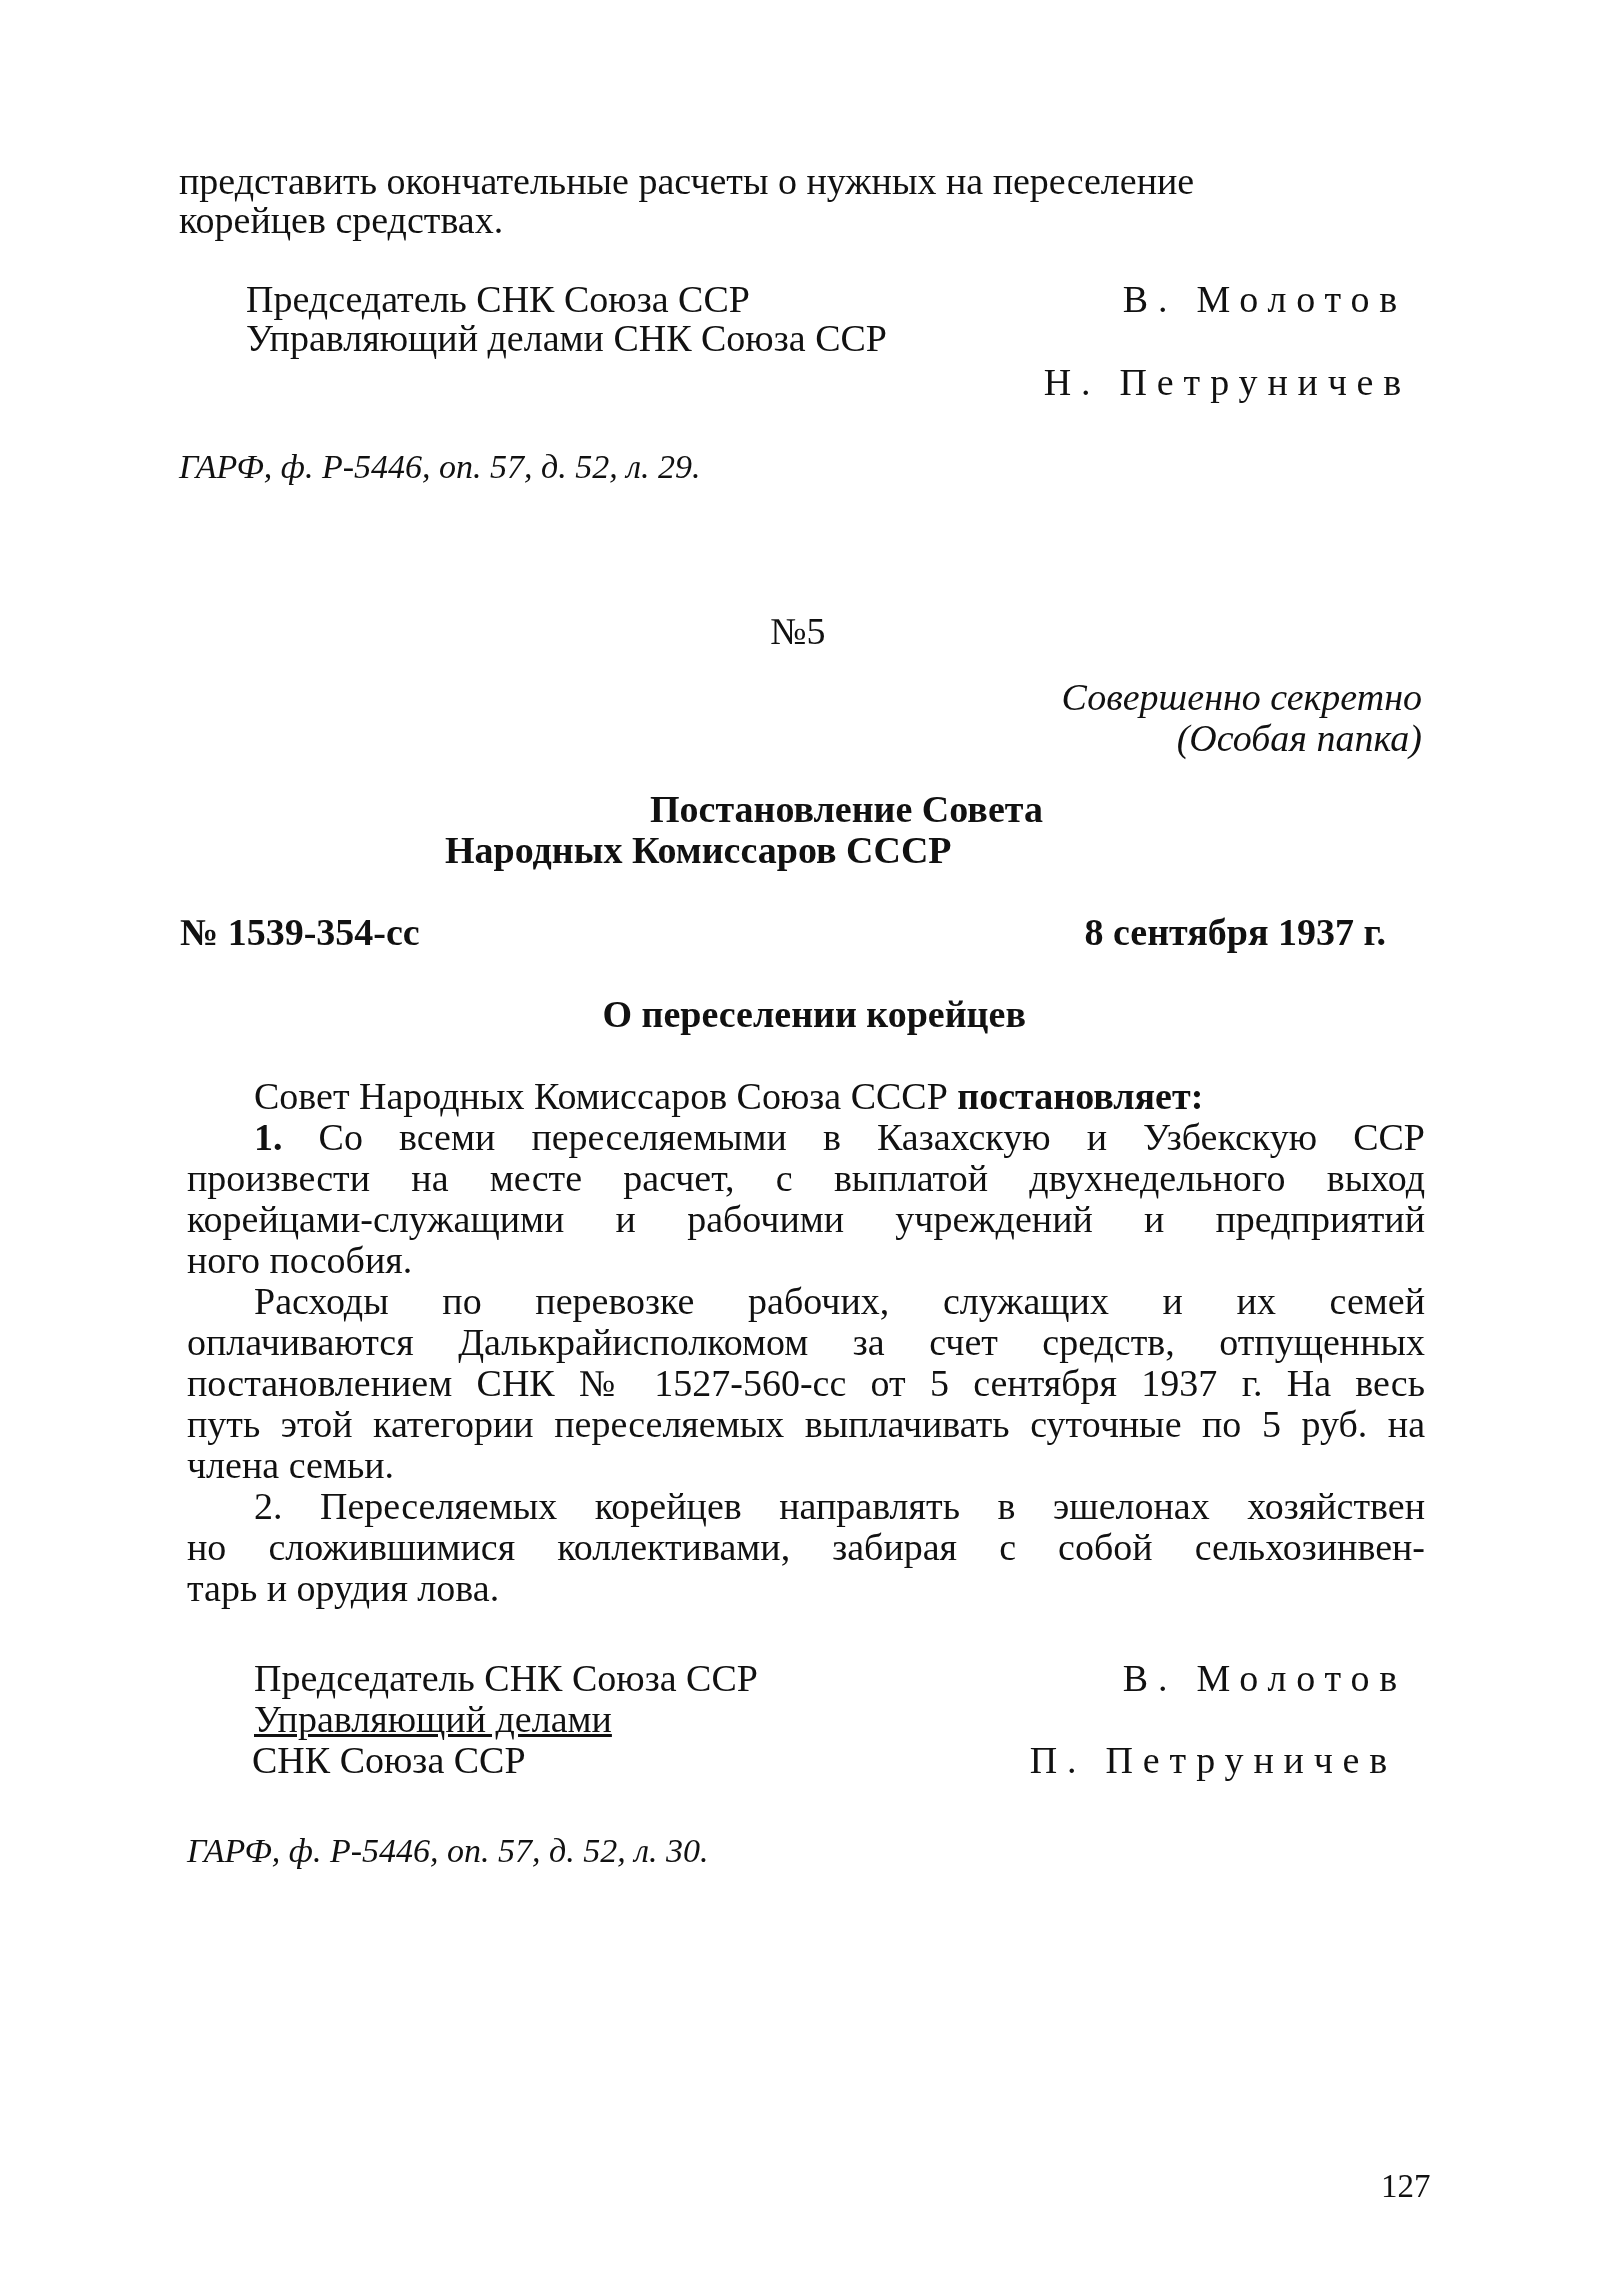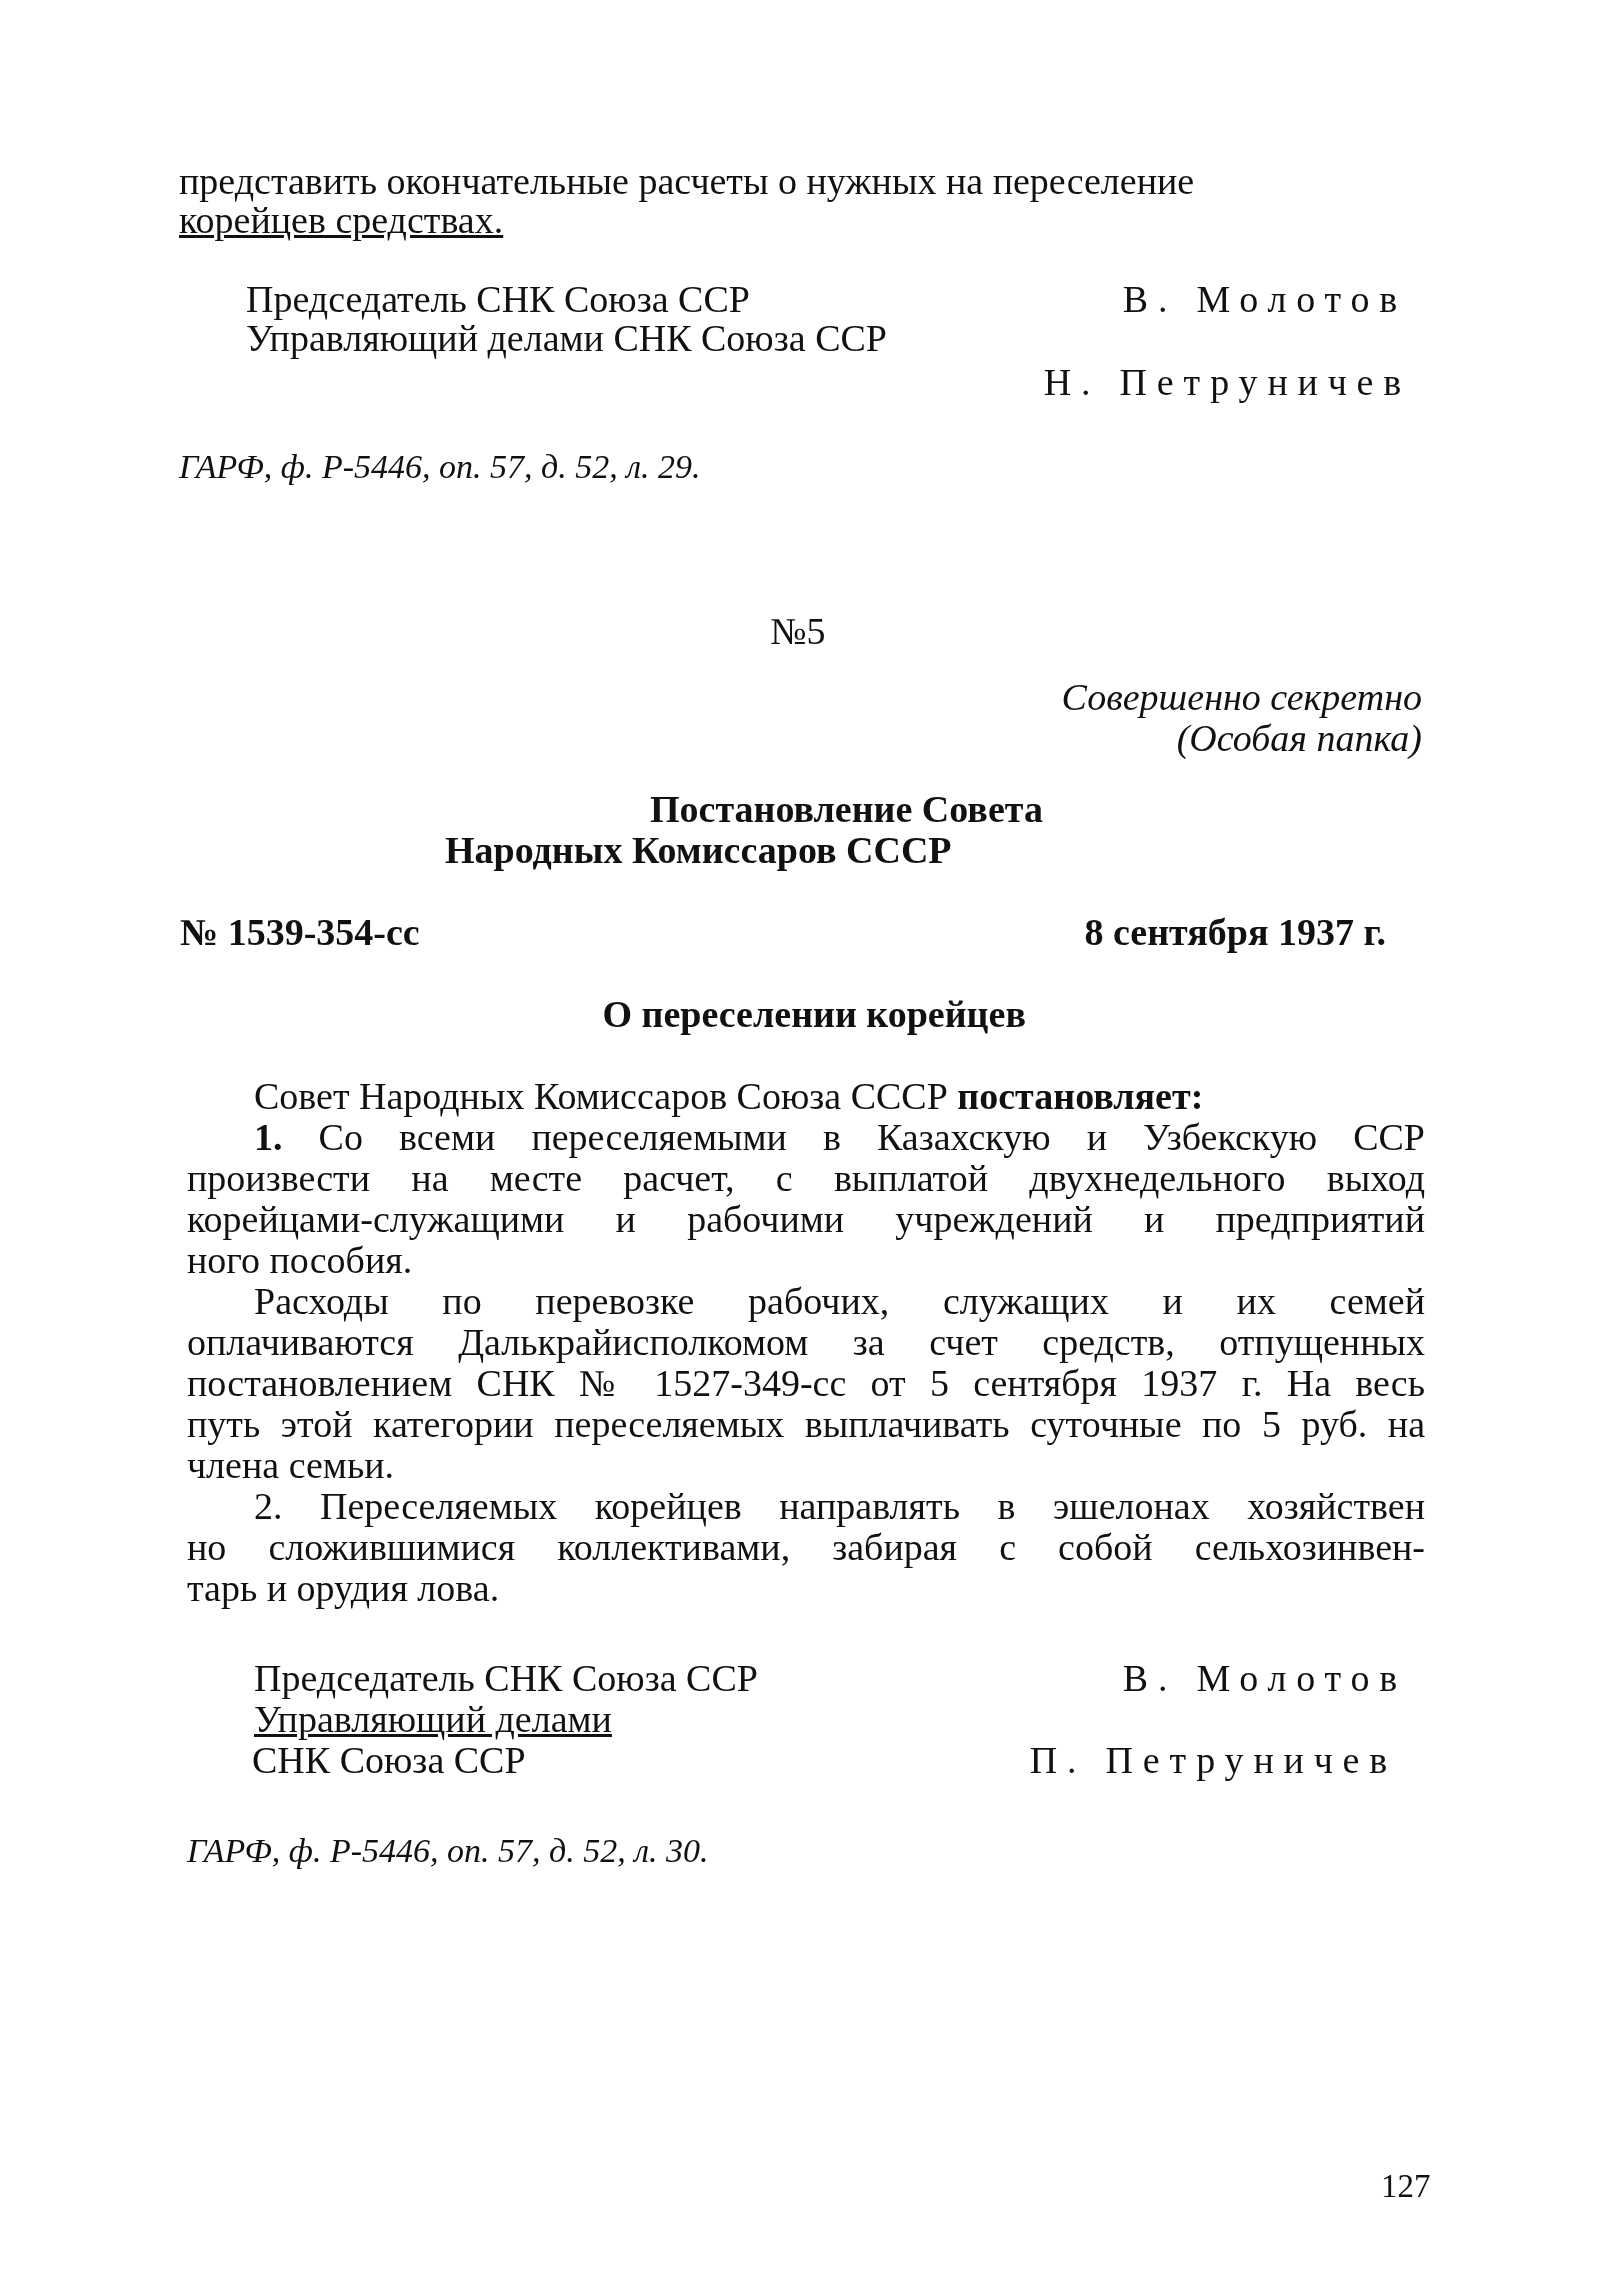--- a/index.html
+++ b/index.html
@@ -17,21 +17,21 @@
   .line { display: block; text-align: justify; text-align-last: justify; white-space: nowrap; }
   .line.last { text-align-last: left; }
   .pageno { font-size: 33px; }
 </style>
 </head>
 <body>
 
 <div class="page">
 
   <div class="t" style="left:179px; top:161px;">представить окончательные расчеты о нужных на переселение</div>
-  <div class="t" style="left:179px; top:200px;text-decoration:underline;">корейцев средствах.</div>
+  <div class="t" style="left:179px; top:200px;">корейцев средствах.</div>
 
   <div class="t" style="left:246px; top:279px;">Председатель СНК Союза ССР</div>
   <div class="t spaced right" style="right:205px; top:279px;">В. Молотов</div>
   <div class="t" style="left:246px; top:318px;">Управляющий делами СНК Союза ССР</div>
   <div class="t spaced right" style="right:201px; top:362px;">Н. Петруничев</div>
 
   <div class="t it" style="left:179px; top:446px; font-size:34px;">ГАРФ, ф. Р-5446, оп. 57, д. 52, л. 29.</div>
 
   <div class="t center" style="left:0; width:1612px; top:611px;">
     <span style="margin-left:-16.4px;">№5</span>
@@ -53,21 +53,21 @@
   <div class="body-block">
     <span class="line last" style="padding-left:67px;"><span>Совет Народных Комиссаров Союза СССР </span><span class="b">постановляет:</span></span>
 
     <span class="line" style="padding-left:67px;"><span class="b">1.</span><span> Со всеми переселяемыми в Казахскую и Узбекскую ССР</span></span>
     <span class="line">произвести на месте расчет, с выплатой двухнедельного выход</span>
     <span class="line">корейцами-служащими и рабочими учреждений и предприятий</span>
     <span class="line last">ного пособия.</span>
 
     <span class="line" style="padding-left:67px;">Расходы по перевозке рабочих, служащих и их семей</span>
     <span class="line">оплачиваются Далькрайисполкомом за счет средств, отпущенных</span>
-    <span class="line">постановлением СНК № 1527-349-сс от 5 сентября 1937 г. На весь</span>
+    <span class="line">постановлением СНК № 1527-560-сс от 5 сентября 1937 г. На весь</span>
     <span class="line">путь этой категории переселяемых выплачивать суточные по 5 руб. на</span>
     <span class="line last">члена семьи.</span>
 
     <span class="line" style="padding-left:67px;">2. Переселяемых корейцев направлять в эшелонах хозяйствен</span>
     <span class="line">но сложившимися коллективами, забирая с собой сельхозинвен-</span>
     <span class="line last">тарь и орудия лова.</span>
   </div>
 
   <div class="t" style="left:254px; top:1658px;">Председатель СНК Союза ССР</div>
   <div class="t spaced right" style="right:205px; top:1658px;">В. Молотов</div>

